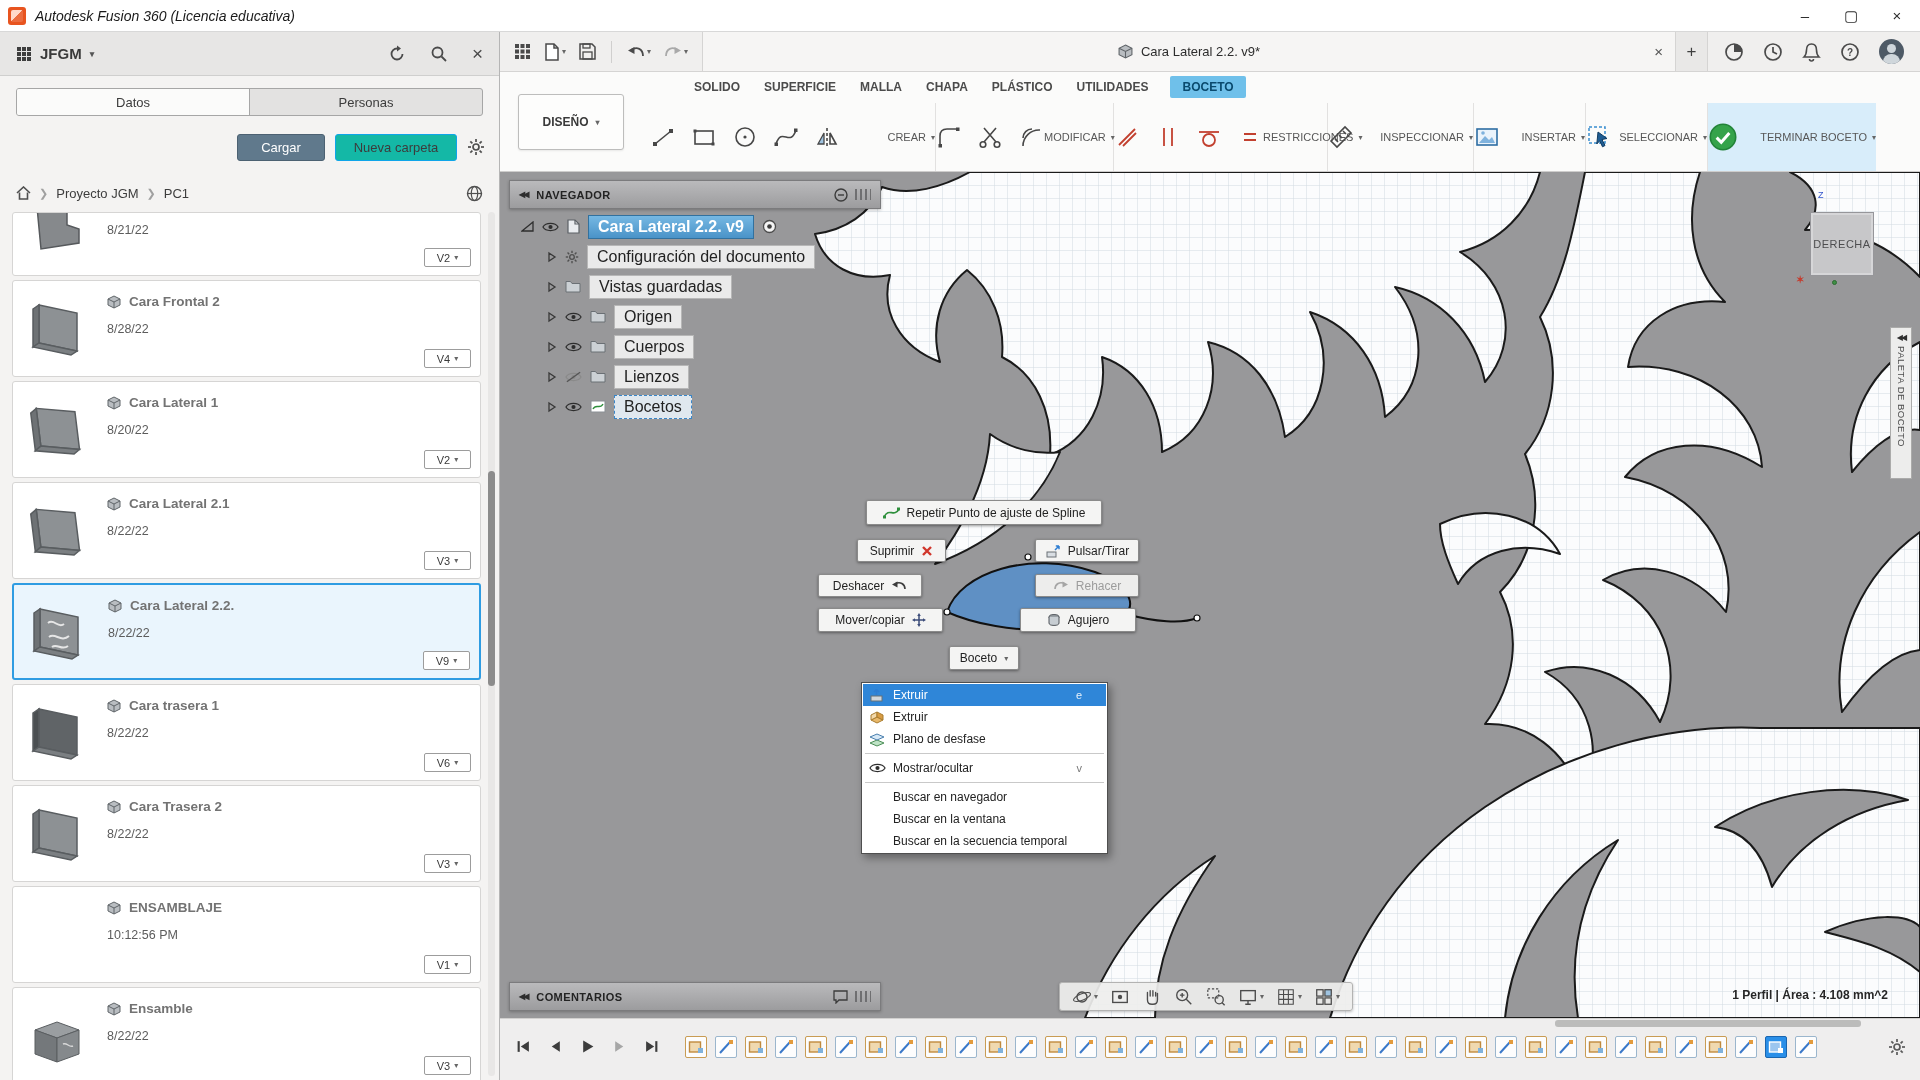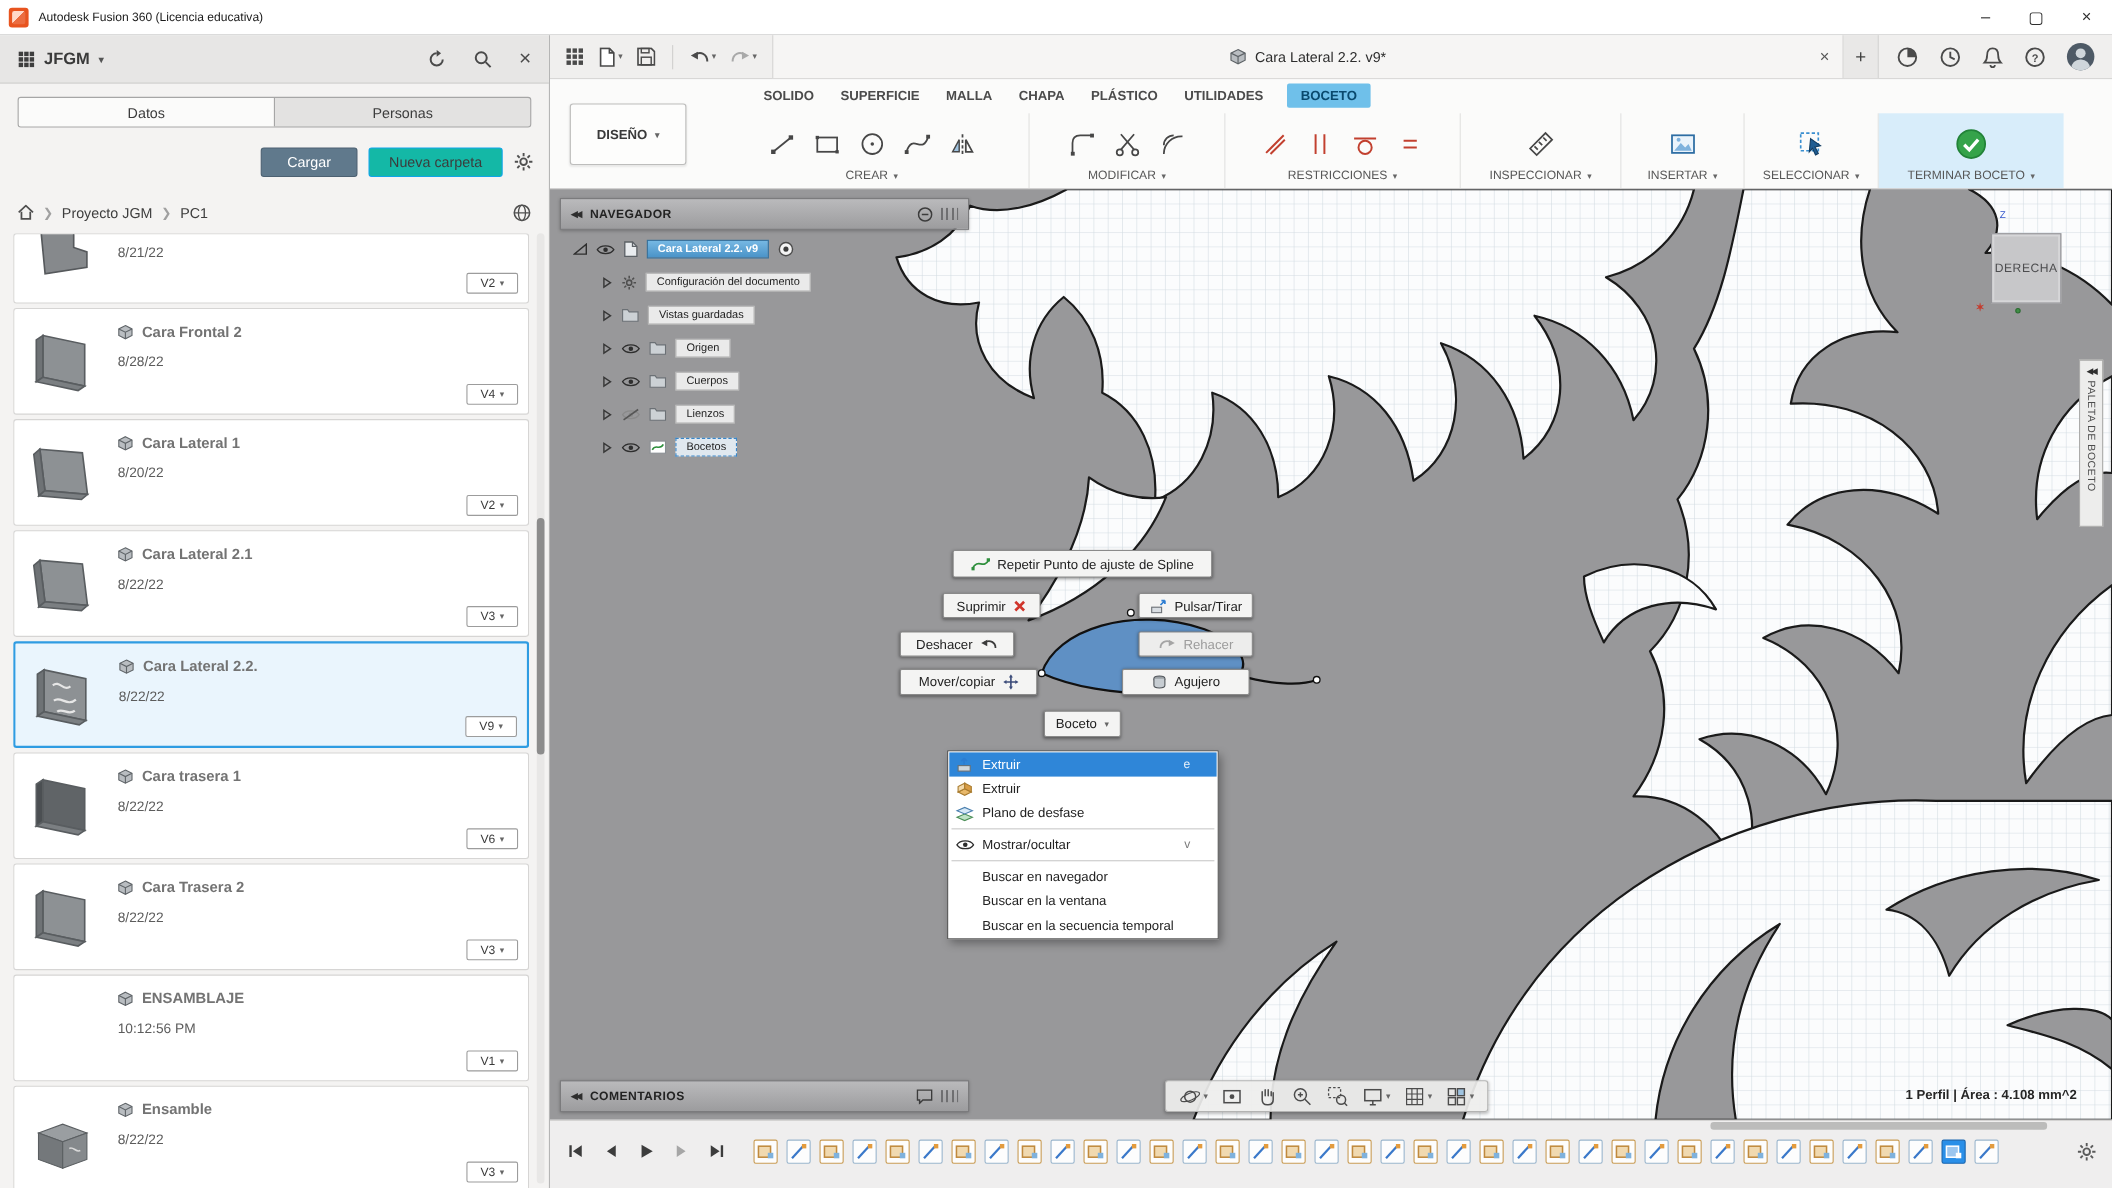--- a/index.html
+++ b/index.html
@@ -6,21 +6,21 @@
 html,body{width:1920px;height:1080px;}
 body{font-family:"Liberation Sans",sans-serif;background:#222;}
 .screen{position:relative;width:1920px;height:1080px;background:#f0f0ef;overflow:hidden;font-size:12px;color:#333;}
 svg{display:block;}
 .ico{flex:none;}
 
 
 .titlebar{position:absolute;top:0;left:0;right:0;height:32px;background:#fff;border-bottom:1px solid #d8d8d8;display:flex;align-items:center;}
 .tb-logo{width:18px;height:18px;border-radius:3px;margin:0 9px 0 8px;background:#e8541f;position:relative;flex:none;}
 .tb-logo::after{content:"";position:absolute;left:3px;top:3px;right:3px;bottom:3px;background:linear-gradient(135deg,#ffd9c9 0 46%,rgba(255,255,255,.15) 46%);border-radius:2px;}
-.tb-title{font-size:11px;color:#1a1a1a;}
+.tb-title{font-size:14px;color:#1a1a1a;font-style:italic;}
 .tb-controls{margin-left:auto;display:flex;height:100%;}
 .tb-btn{width:46px;display:flex;align-items:center;justify-content:center;font-size:15px;color:#2e2e2e;}
 
 
 .data-panel{position:absolute;top:32px;left:0;width:500px;bottom:0;background:#f4f3f2;border-right:1px solid #b5b5b5;}
 .dp-header{position:absolute;top:0;left:0;right:0;height:44px;background:#e7e6e5;border-bottom:1px solid #cfcfce;display:flex;align-items:center;padding:0 16px;}
 .dp-team{display:flex;align-items:center;gap:8px;font-size:15px;font-weight:700;color:#3a3a3a;}
 .dp-caret{font-size:9px;color:#555;}
 .dp-hicons{margin-left:auto;display:flex;gap:24px;align-items:center;}
 .dp-tabs{position:absolute;top:56px;left:16px;right:16px;height:28px;display:flex;border:1px solid #a6a6a6;border-radius:3px;overflow:hidden;background:#e3e2e1;}
@@ -62,42 +62,42 @@
 .avatar::before{content:"";position:absolute;left:8px;top:5px;width:9px;height:9px;border-radius:50%;background:#cfd6db;}
 .avatar::after{content:"";position:absolute;left:4px;top:15px;width:17px;height:12px;border-radius:8px 8px 0 0;background:#cfd6db;}
 
 
 .ribbon{position:absolute;top:40px;left:0;right:0;height:100px;background:#fbfbfa;border-bottom:1px solid #cecdcc;}
 .design-btn{position:absolute;left:18px;top:22px;width:106px;height:56px;border:1px solid #bdbdbc;border-radius:3px;background:#fdfdfc;display:flex;align-items:center;justify-content:center;gap:7px;font-size:12px;font-weight:700;color:#3a3a3a;box-shadow:0 1px 2px rgba(0,0,0,.08);}
 .ribbon-tabs{position:absolute;left:192px;top:3px;height:24px;display:flex;gap:20px;align-items:center;}
 .rtab{font-size:12px;font-weight:700;color:#4b4b4b;padding:4px 2px;white-space:nowrap;}
 .rtab.active{background:#6fc0ea;color:#0a4a6e;padding:4px 12px;border-radius:2px;}
 .ribbon-tools{position:absolute;left:150px;top:31px;bottom:0;display:flex;}
-.rgroup{display:flex;flex-direction:column;align-items:center;padding:5px 0 5px;border-right:1px solid #e2e1e0;flex:none;}
+.rgroup{display:flex;flex-direction:row;align-items:center;padding:5px 0 5px;border-right:1px solid #e2e1e0;flex:none;}
 .rgroup .icons{display:flex;align-items:center;gap:15px;flex:1;}
 .rgroup .glabel{font-size:11px;color:#575757;display:flex;gap:5px;align-items:center;white-space:nowrap;}
 .rgroup.finish{background:#d8edfa;border-right:none;}
 .ti{stroke:#474747;stroke-width:1.6;fill:none;}
 .ti-red{stroke:#c2402f;stroke-width:1.8;fill:none;}
 
 
 .canvas{position:absolute;top:140px;left:0;right:0;bottom:62px;background:#98989a;overflow:hidden;}
 .canvas-art{position:absolute;inset:0;}
 
 
 .float-header{height:29px;background:linear-gradient(#bababc,#9c9c9e);border:1px solid #7b7b7d;display:flex;align-items:center;padding:0 9px;gap:9px;font-size:11px;font-weight:700;color:#232323;letter-spacing:.4px;box-shadow:0 1px 3px rgba(0,0,0,.25);}
 .fh-collapse{font-size:8px;color:#2e2e2e;letter-spacing:-2px;}
 .fh-right{margin-left:auto;display:flex;align-items:center;gap:7px;}
 .fh-grip{width:16px;height:11px;background:repeating-linear-gradient(90deg,#6f6f71 0 2px,transparent 2px 5px);}
 
 .navigator{position:absolute;left:9px;top:8px;width:372px;}
 .tree{margin-top:6px;display:flex;flex-direction:column;gap:7px;}
 .trow{display:flex;align-items:center;gap:8px;height:23px;padding-left:38px;}
 .trow.root{padding-left:12px;}
-.tchip{background:rgba(239,239,239,.94);border:1px solid rgba(140,140,140,.55);padding:2px 9px;font-size:10px;color:#222;display:flex;align-items:center;gap:6px;white-space:nowrap;text-align:center;}
+.tchip{background:rgba(239,239,239,.94);border:1px solid rgba(140,140,140,.55);padding:2px 9px;font-size:16px;color:#222;display:flex;align-items:center;gap:6px;white-space:nowrap;text-align:center;}
 .trow.root .tchip{background:linear-gradient(#76b8e3,#4a93c8);border-color:#32719e;color:#fff;font-weight:700;}
 .tchip.dashed{border:1px dashed #3a86c8;background:rgba(228,236,243,.95);}
 
 .viewcube{position:absolute;left:1310px;top:40px;width:64px;height:64px;background:#c7c7c9;border:1px solid #96969a;display:flex;align-items:center;justify-content:center;font-size:11px;color:#4d4d4f;letter-spacing:.5px;box-shadow:inset 0 0 0 2px #d6d6d8;}
 .vc-z{position:absolute;left:1318px;top:18px;font-size:9px;color:#3355cc;}
 .vc-axis{position:absolute;left:1296px;top:102px;color:#c43c2e;font-size:10px;font-weight:700;}
 .vc-dot{position:absolute;left:1332px;top:108px;width:5px;height:5px;border-radius:50%;background:#3f8f45;border:1px solid #2c6b31;}
 
 .palette-tab{position:absolute;right:8px;top:155px;width:22px;height:152px;background:#ededec;border:1px solid #ababaa;display:flex;flex-direction:column;align-items:center;padding-top:5px;gap:4px;}
 .palette-tab .vtext{writing-mode:vertical-rl;font-size:9.5px;color:#4c4c4c;letter-spacing:.5px;}

